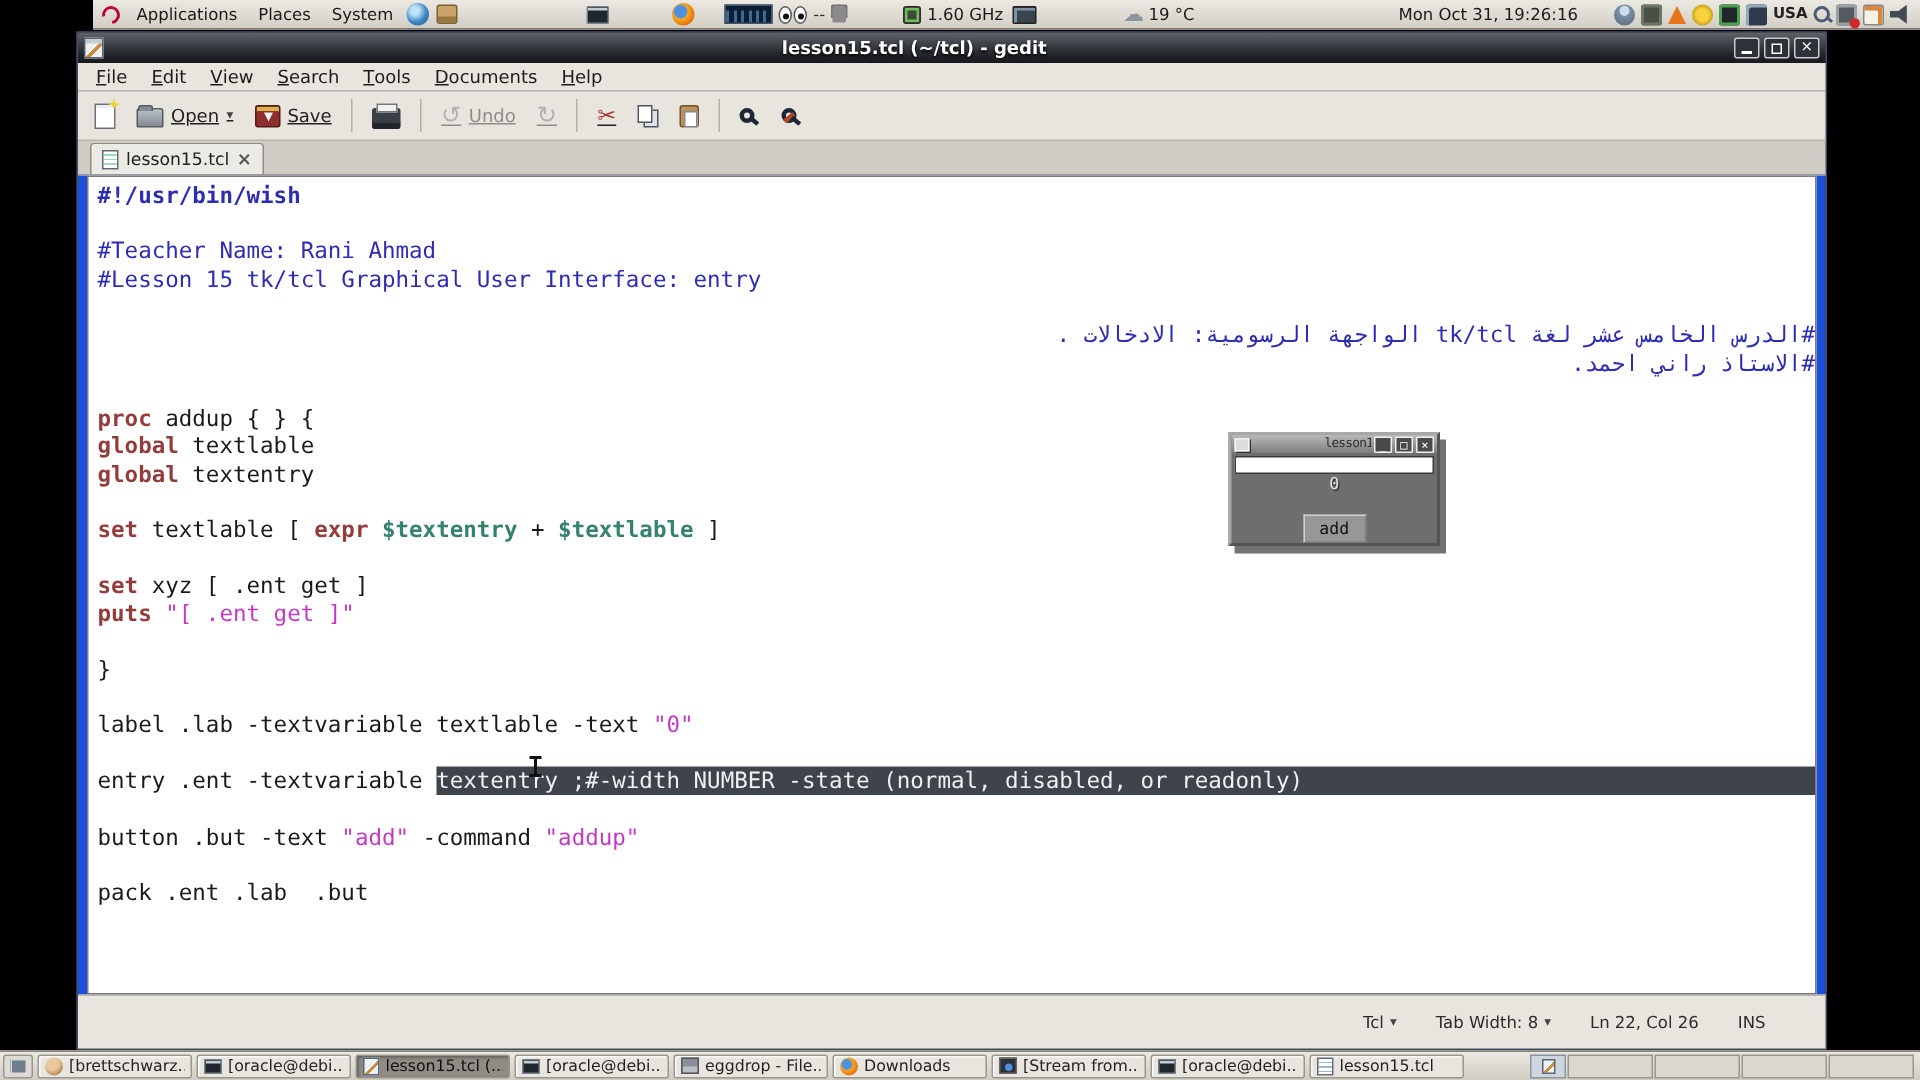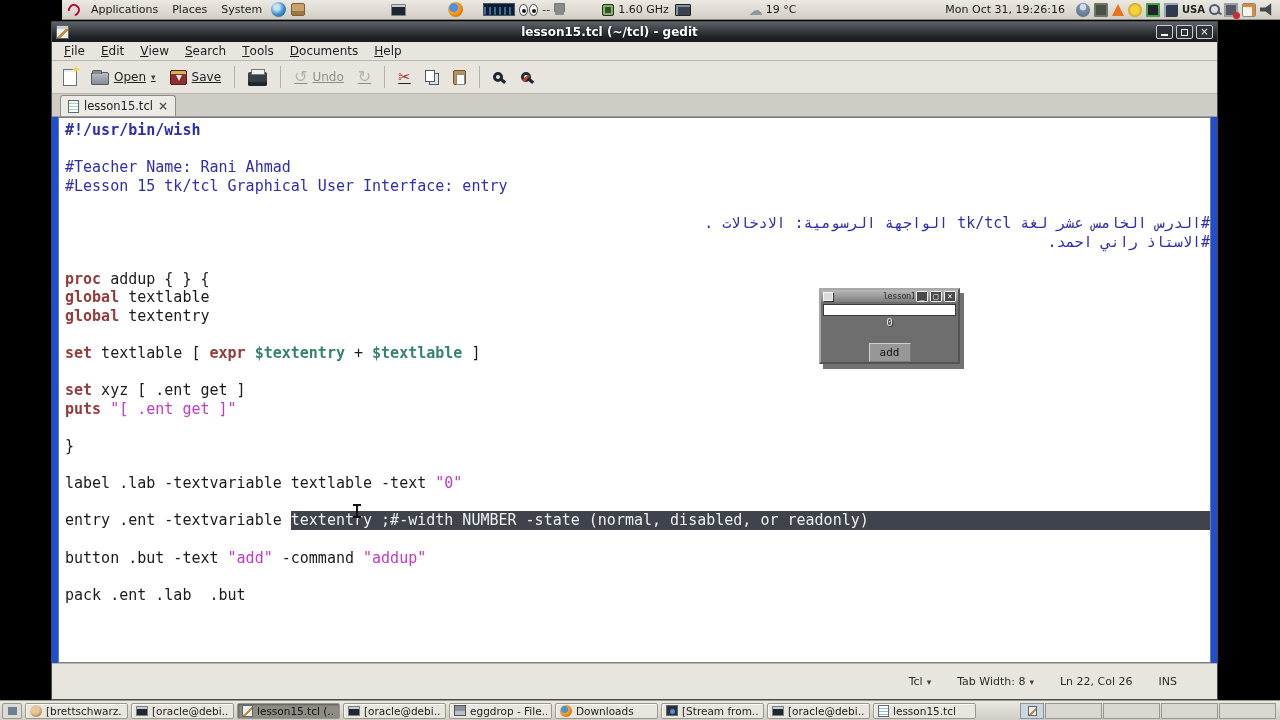--- a/index.html
+++ b/index.html
@@ -29,21 +29,21 @@
   .eyes-ico { display:flex; gap:1px; }
   .eye { width:9px; height:12px; background:#fdfdfd; border:1px solid #555; border-radius:50%; position:relative; }
   .eye::after { content:""; position:absolute; left:2px; top:4px; width:4px; height:4px; background:#111; border-radius:50%; }
   .plug-ico { width:9px; height:11px; background:#8a8a8a; border-radius:2px 2px 1px 1px;
     box-shadow:-2px -2px 0 -1px #777, 2px -2px 0 -1px #777; }
   .batt-ico { width:12px; height:12px; background:#3a4a36; border:1px solid #2a2a2a;
     box-shadow:inset 0 0 0 2px #74b95a; border-radius:2px; }
   .comp-ico { width:16px; height:12px; background:#38444e; border:1px solid #222;
     box-shadow:inset 2px 2px 0 #7b93a5; border-radius:1px; }
   .cloud-glyph { font-size:14px; color:#8f959d; line-height:1; }
-  .panel-right { margin-left:auto; display:flex; align-items:center; gap:5px; padding-right:4px; }
+  .panel-right { margin-left:auto; display:flex; align-items:center; gap:18px; padding-right:4px; }
   .tray { display:flex; align-items:center; gap:4px; }
   .tray-box { width:14px; height:14px; border-radius:2px; }
   .t-user { background:radial-gradient(circle at 50% 30%, #cfdceb 0 25%, #7a8fa6 30%, #53677c 100%); border-radius:50%; }
   .t-camera { background:#4a5045; box-shadow:inset 0 0 0 2px #6d7567; }
   .t-cone { width:0; height:0; border-left:6px solid transparent; border-right:6px solid transparent;
     border-bottom:12px solid #e8731a; background:none; border-radius:0; }
   .t-gear { background:radial-gradient(circle, #f8d23c 0 40%, #caa21a 70%, #8a6d05 100%); border-radius:50%; }
   .t-batt { background:#20262c; box-shadow:inset 0 0 0 2px #4aa34a; }
   .t-display { background:#2f3b4c; box-shadow:inset 2px 2px 0 #93a7bd; }
   .t-mag { background:transparent; border:2.5px solid #4a5c74; border-radius:50%; width:11px; height:11px; position:relative; }

